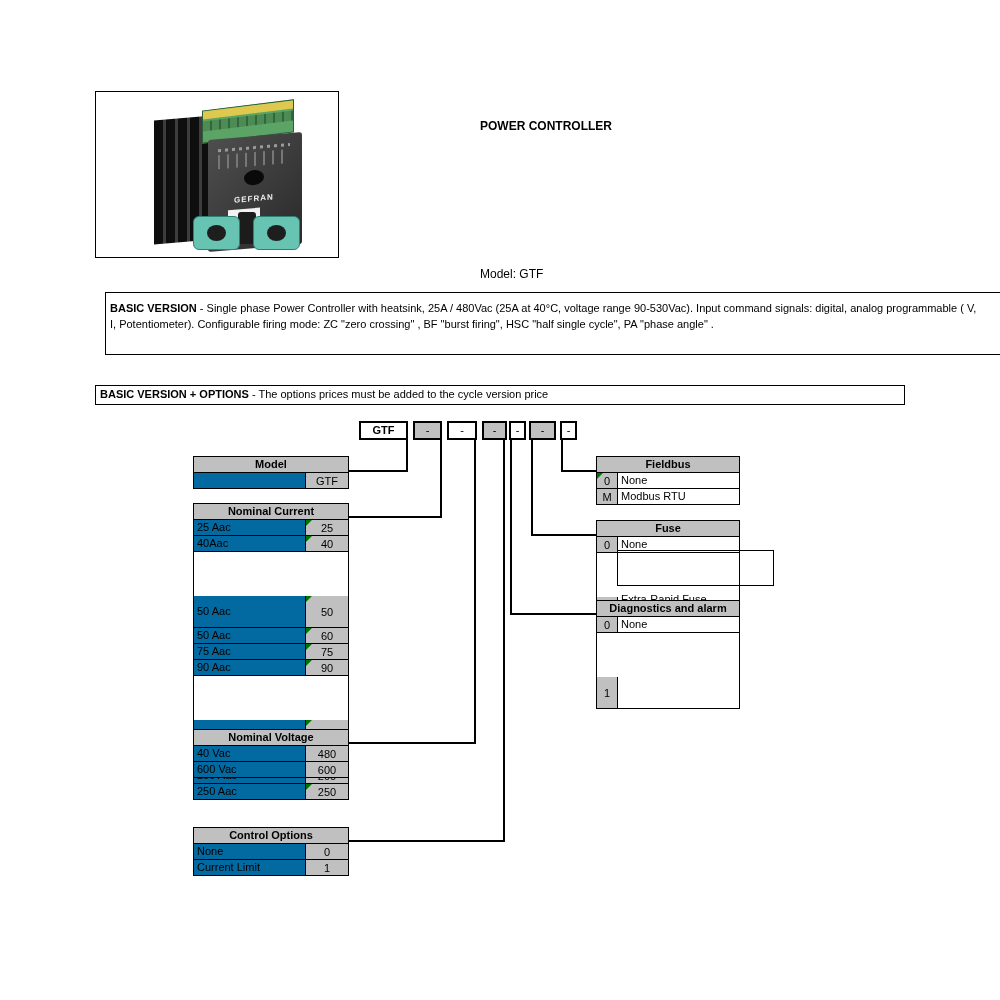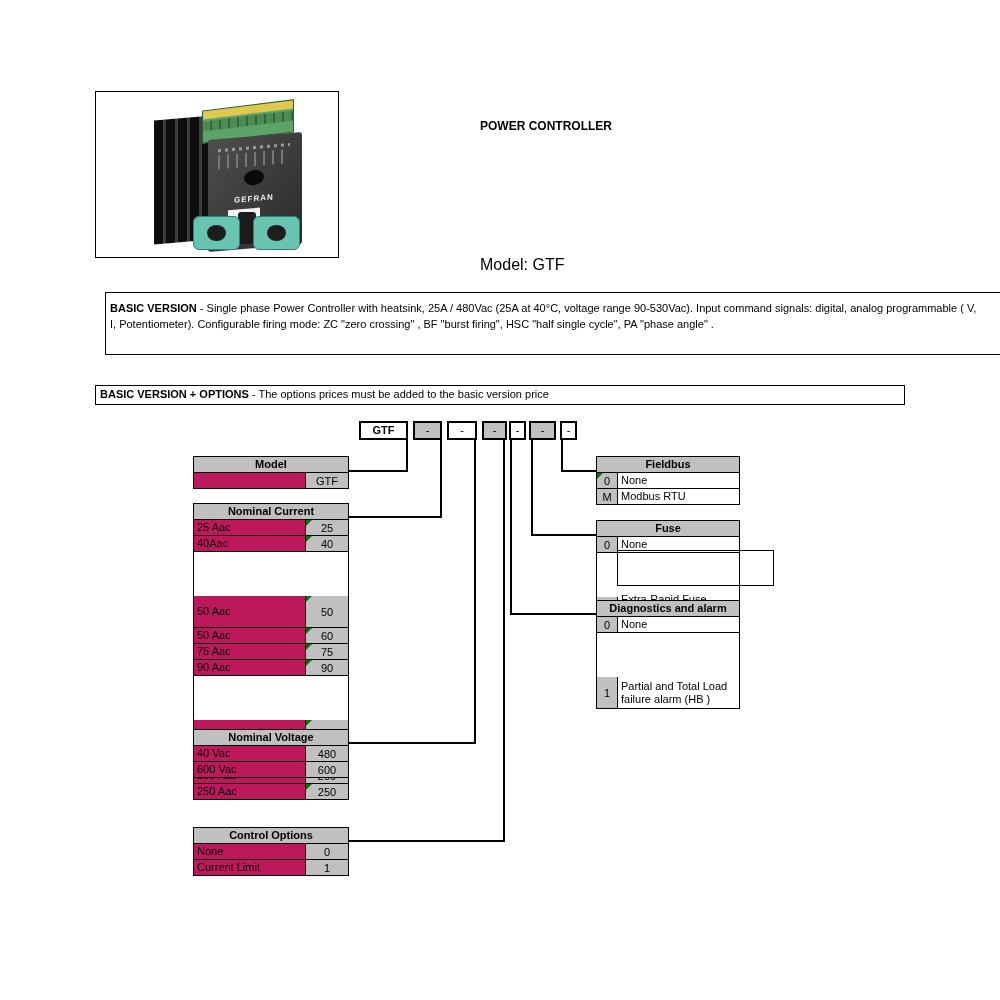--- a/index.html
+++ b/index.html
@@ -27,21 +27,21 @@
   .brand { position:absolute; left:26px; top:58px; color:#ececec; font-size:8px; font-weight:bold; letter-spacing:1px; }
   .label-white { position:absolute; left:20px; top:72px; width:32px; height:13px; background:#f2f2f2; }
   .mid-block { position:absolute; left:142px; top:120px; width:18px; height:32px; background:#1c1c1c; border-radius:3px; }
   .bterm { position:absolute; top:124px; width:47px; height:34px; background:#67c3b2; border:1px solid #2f8273;
            border-radius:6px; box-sizing:border-box; }
   .bterm .thole { width:19px; height:16px; background:#1e1e1e; border-radius:50%; margin:8px auto 0; }
   .t1 { left:97px; } .t2 { left:157px; }
 
   
   .page-title { left:480px; top:119px; font-weight:bold; font-size:12px; }
-  .model-line { left:480px; top:256px; font-size:16px; }
+  .model-line { left:480px; top:267px; font-size:12px; }
 
   
   .bv-box { left:105px; top:292px; width:908px; height:63px; border:1px solid #000; box-sizing:border-box;
             padding:7px 28px 0 4px; line-height:16px; }
   .opt-box { left:95px; top:385px; width:810px; height:20px; border:1px solid #000; box-sizing:border-box;
             padding:2px 4px 0 4px; }
 
   
   .code-box { position:absolute; top:421px; height:19px; border:2px solid #000; box-sizing:border-box;
               text-align:center; line-height:14px; background:#fff; }
@@ -59,21 +59,21 @@
 
   
   .ltable { position:absolute; left:193px; width:156px; border:1px solid #000; background:#fff; box-sizing:border-box; }
   .rtable { position:absolute; left:596px; width:144px; border:1px solid #000; background:#fff; box-sizing:border-box; }
   .thdr { height:15px; line-height:15px; background:#c0c0c0; font-weight:bold; text-align:center;
           border-bottom:1px solid #000; }
   .trow { display:flex; border-bottom:1px solid #000; }
   .trow:last-child { border-bottom:none; }
   .h1 { height:15px; } .h2 { height:31px;margin-top:44px; }
   .lbl { width:112px; border-right:1px solid #000; box-sizing:border-box; padding:0 9px 0 3px;
-         display:flex; align-items:center; line-height:13px; background:#be185d; }
+         display:flex; align-items:center; line-height:13px; background:#0369a1; }
   .val { flex:1; background:#c0c0c0; display:flex; align-items:center; justify-content:center; position:relative; }
   .code { width:21px; border-right:1px solid #000; box-sizing:border-box; background:#c0c0c0;
           display:flex; align-items:center; justify-content:center; position:relative; }
   .dsc { flex:1; background:#fff; padding:0 2px 0 3px; display:flex; align-items:center; line-height:13px; }
   .tri { position:absolute; left:0; top:0; width:0; height:0;
          border-top:6px solid #007800; border-right:6px solid transparent; }
   .fuse-outline { left:617px; top:550px; width:157px; height:36px; border:1px solid #000; box-sizing:border-box; }
 </style>
 </head>
 <body>
@@ -98,21 +98,21 @@
   <div class="bterm t2">
       <div class="thole"></div>
     </div>
 </div>
 
 <div class="abs page-title">POWER CONTROLLER</div>
 <div class="abs model-line">Model: GTF</div>
 
 <div class="abs bv-box"><b>BASIC VERSION</b><span> - Single phase Power Controller with heatsink, 25A / 480Vac (25A at 40°C, voltage range 90-530Vac). Input command signals: digital, analog programmable ( V, I, Potentiometer). Configurable firing mode:  ZC "zero crossing" , BF "burst firing", HSC "half single cycle", PA "phase angle" .</span></div>
 
-<div class="abs opt-box"><b>BASIC VERSION + OPTIONS</b><span> - The options prices must be added to the basic version price</span></div>
+<div class="abs opt-box"><b>BASIC VERSION + OPTIONS</b><span> - The options prices must be added to the cycle version price</span></div>
 
 <div class="code-box cb0">GTF</div>
 <div class="code-box cb1 gray">-</div>
 <div class="code-box cb2">-</div>
 <div class="code-box cb3 gray">-</div>
 <div class="code-box cb4">-</div>
 <div class="code-box cb5 gray">-</div>
 <div class="code-box cb6">-</div>
 
 <div class="line" style="left:406px;top:440px;width:2px;height:32px"></div>
@@ -265,15 +265,14 @@
 <div class="abs fuse-outline"></div>
 
 <div class="rtable" style="top:600px">
   <div class="thdr">Diagnostics and alarm</div>
   <div class="trow">
     <div class="code h1">0</div>
     <div class="dsc h1">None</div>
   </div>
   <div class="trow">
     <div class="code h2">1</div>
-    <div class="dsc h2">Partial and Total Load failure alarm (HB )</div>
   </div>
 </div>
 
 </body></html>

